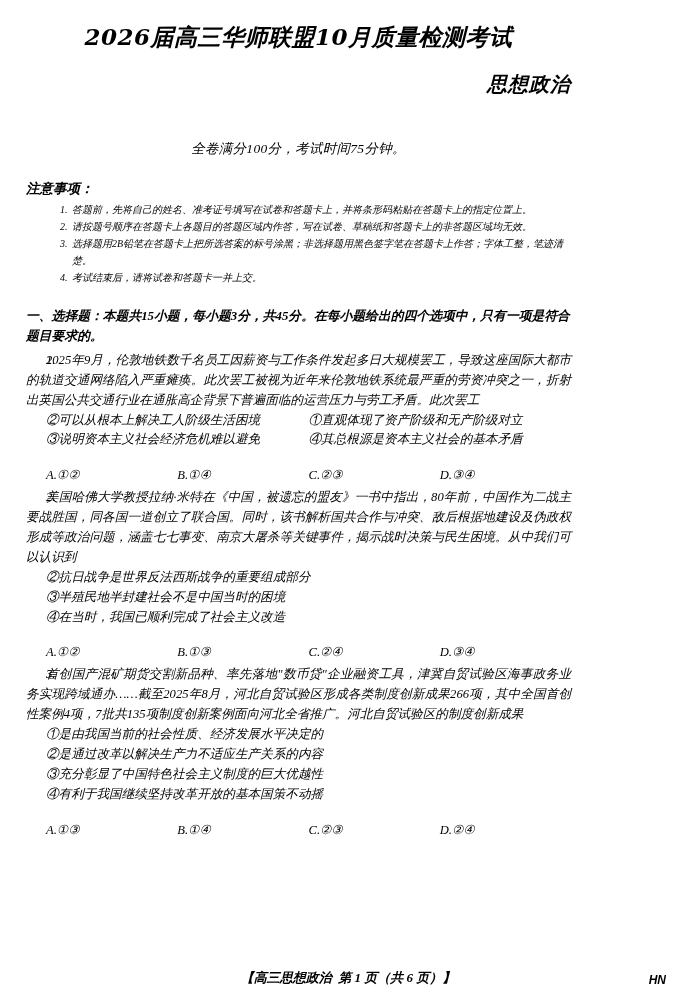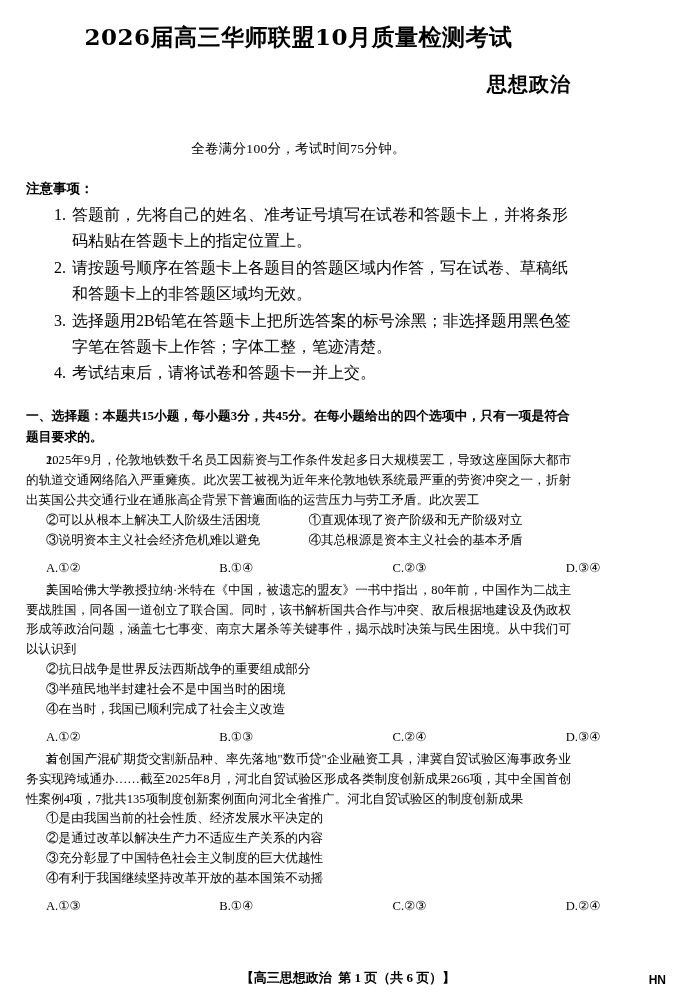--- a/index.html
+++ b/index.html
@@ -14,20 +14,21 @@
     color: #000;
     position: relative;
     overflow: hidden;
   }
   .page {
     width: 597px;
     height: 995px;
     box-sizing: border-box;
     padding: 14px 26px 0 26px;
     position: relative;
+    font-style: italic;
   }
   .main-title {
     text-align: center;
     font-size: 23px;
     font-weight: bold;
     letter-spacing: 0.5px;
     margin: 8px 0 0 0;
     font-family: "DejaVu Serif", "Liberation Serif", serif;
   }
   .subject-title {
@@ -45,21 +46,21 @@
     letter-spacing: 0.3px;
   }
   .notice-head {
     font-size: 13.5px;
     font-weight: bold;
     margin: 22px 0 0 0;
   }
   ol.notice-list {
     margin: 4px 0 0 0;
     padding-left: 44px;
-    font-size: 16px;
+    font-size: 10px;
     line-height: 1.62;
   }
   ol.notice-list li {
     margin-bottom: 1px;
     padding-left: 2px;
   }
   .section-head {
     font-size: 12.8px;
     font-weight: bold;
     margin: 20px 0 0 0;
@@ -94,22 +95,21 @@
   .q-opts {
     margin: 0;
     padding: 0;
     list-style: none;
   }
   .q-opts li {
     line-height: 1.58;
   }
   .choices {
     display: flex;
-    margin-top: 8px;
-    gap: 42px;
+    margin-top: 16px;
   }
   .choices span {
     flex: 0 0 25%;
   }
   .two-col {
     display: flex;
     flex-wrap: wrap;
   }
   .two-col li {
     flex: 0 0 50%;

